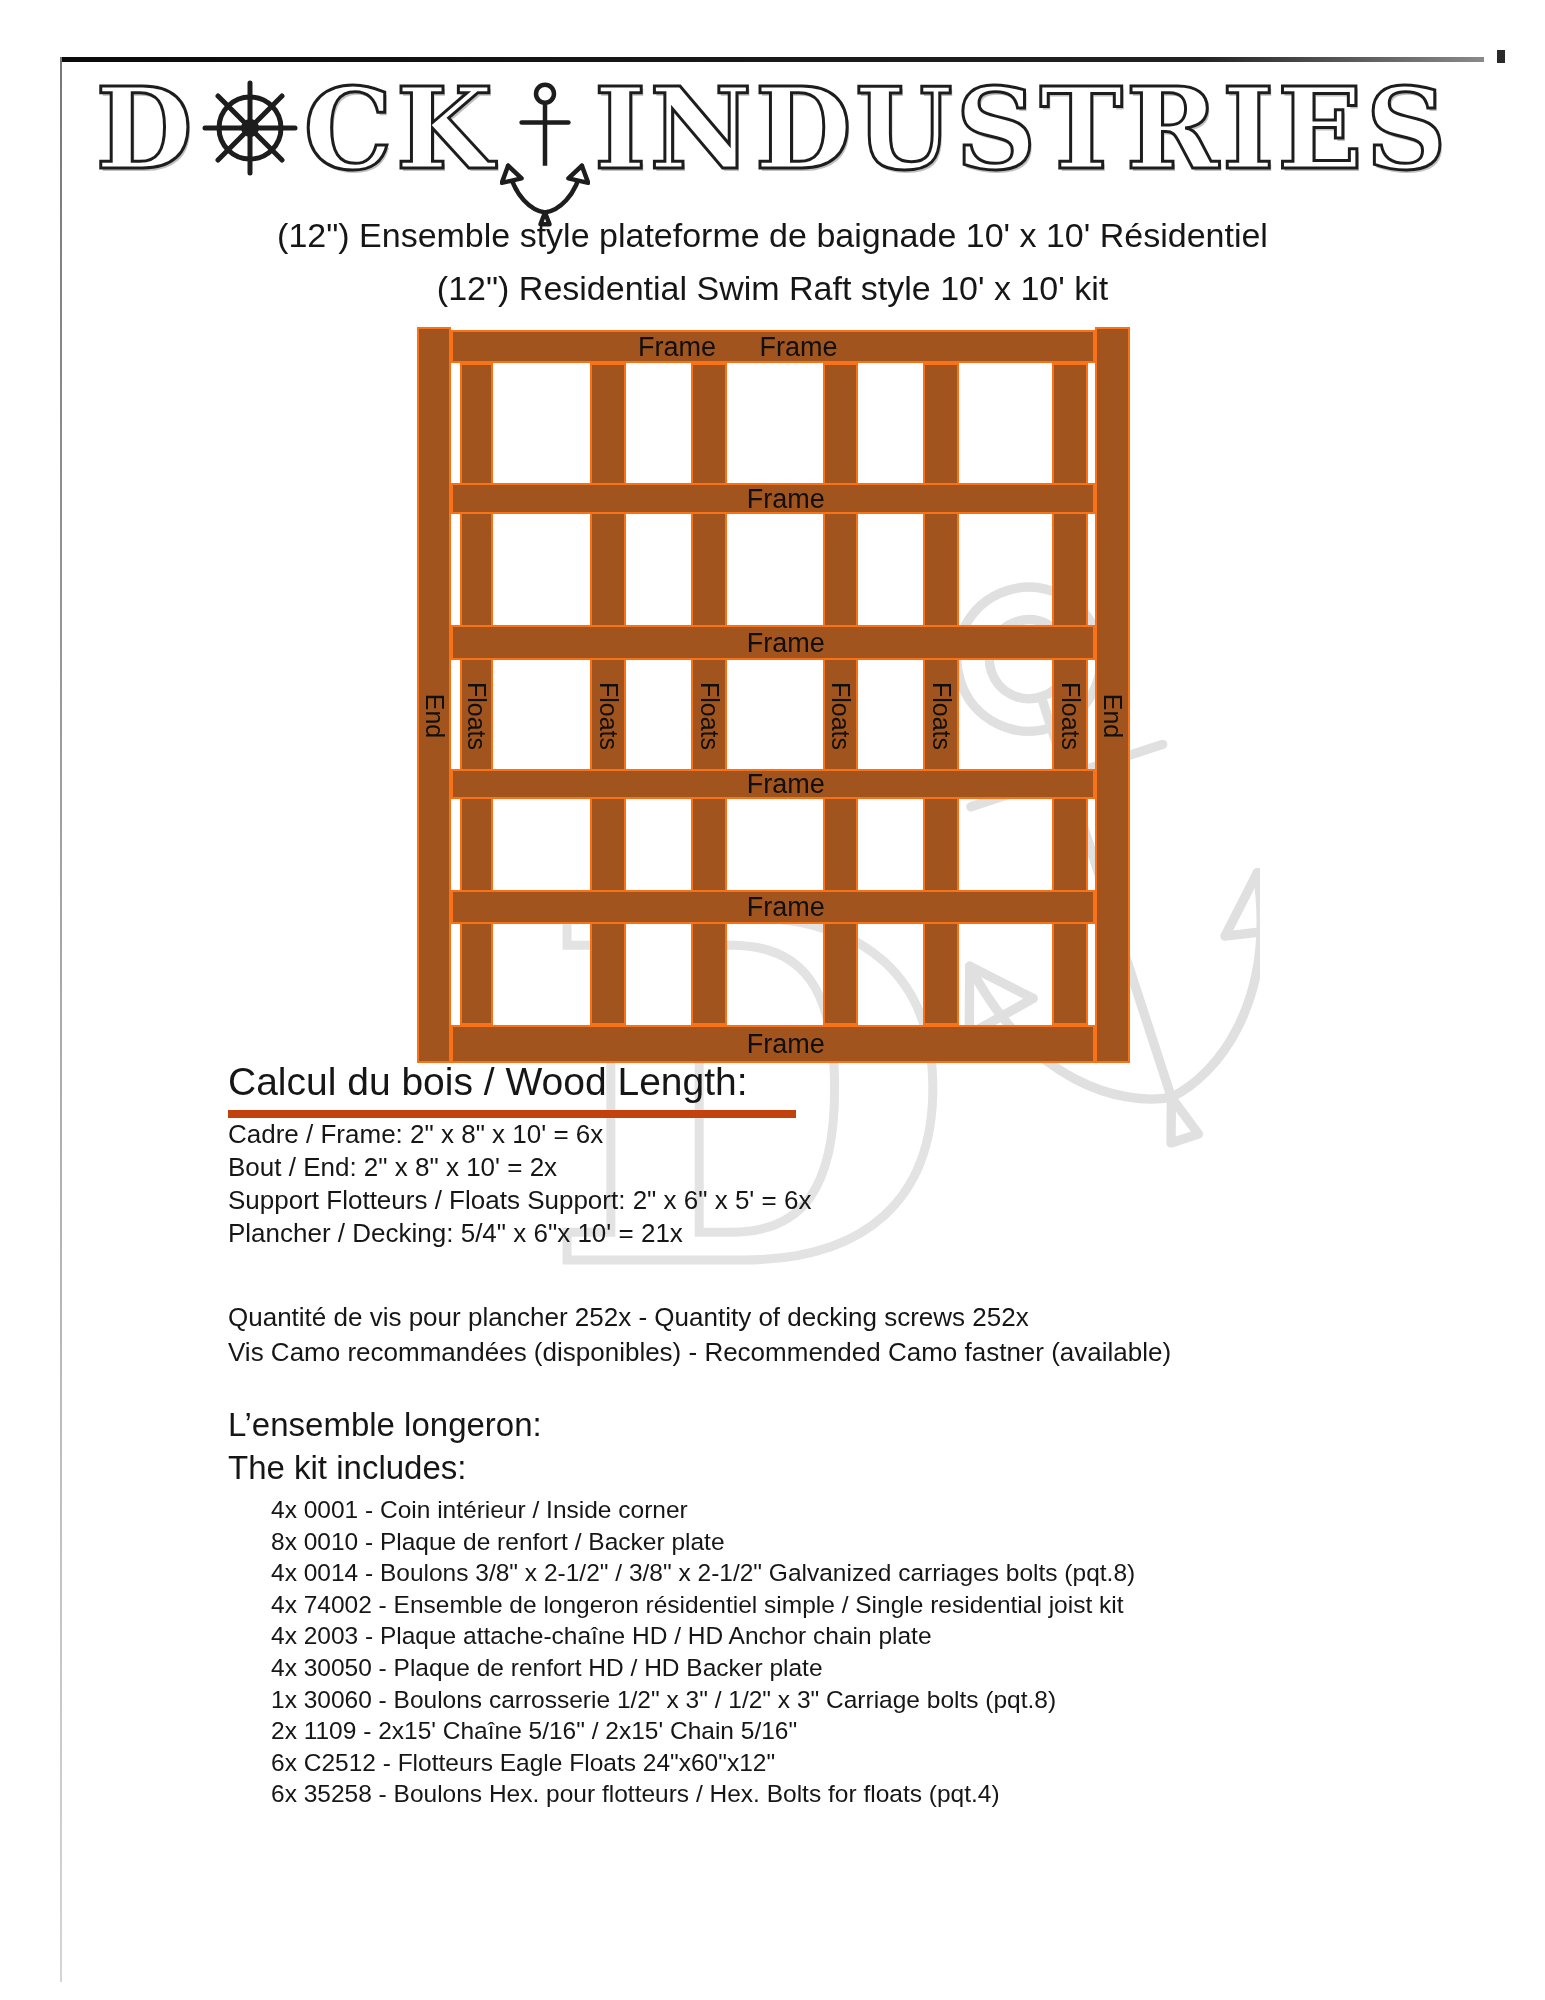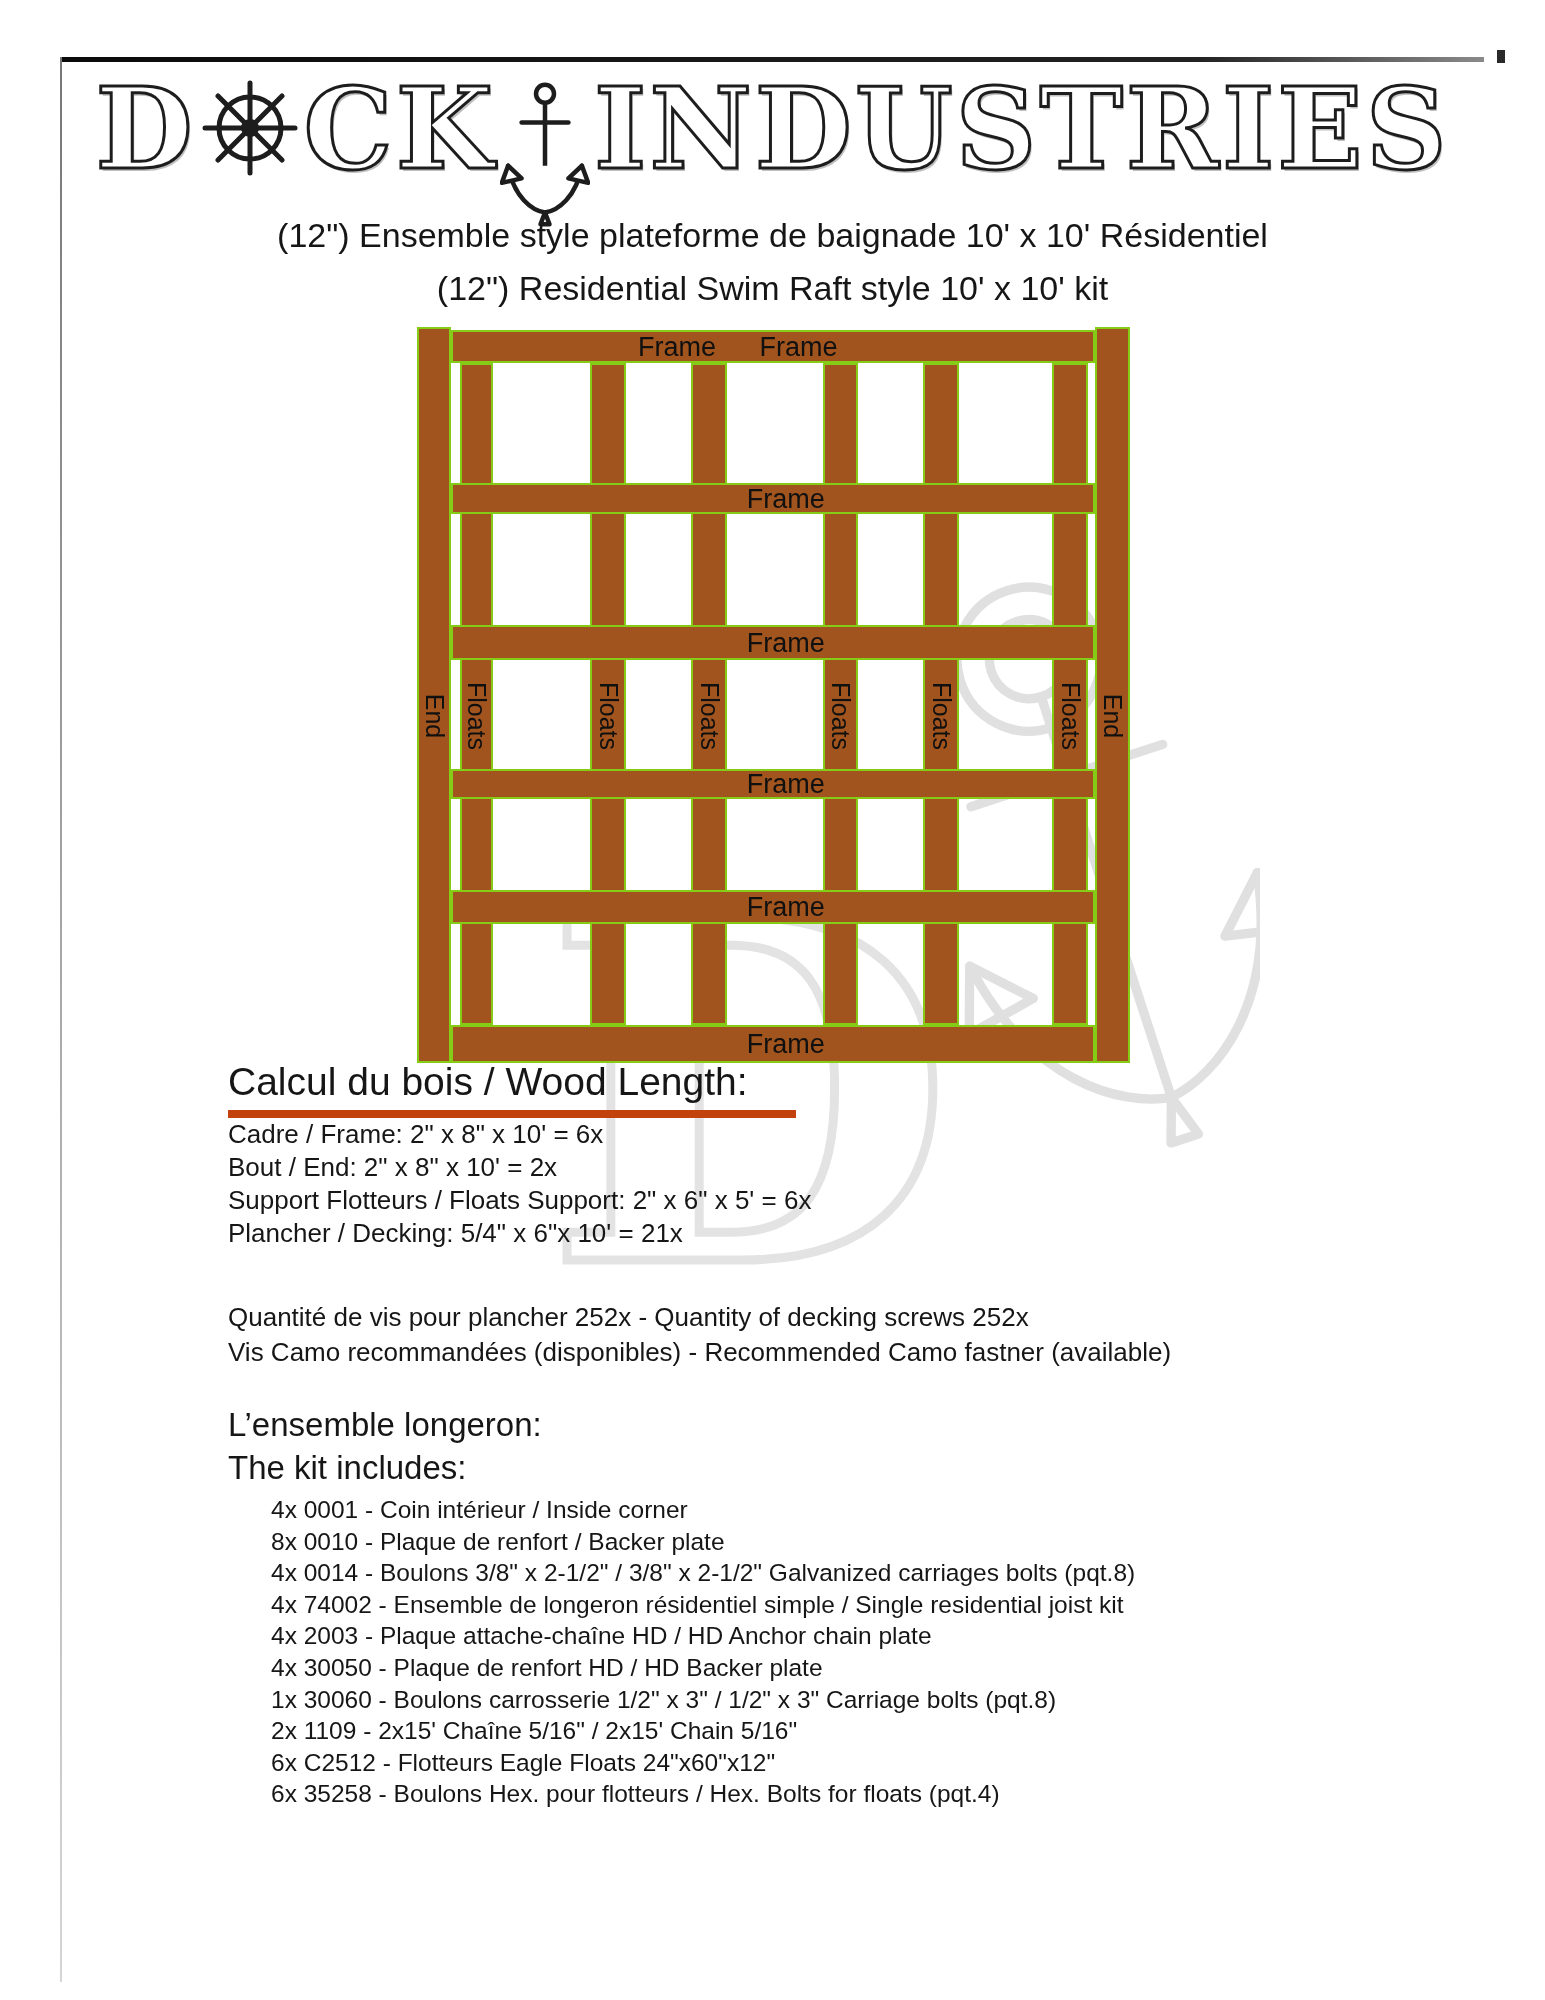--- a/index.html
+++ b/index.html
@@ -31,21 +31,21 @@
   .lg-fill { fill:#1d1d1d; stroke:none; }
 
   
   .title { position:absolute; left:0; width:100%; text-align:center; font-size:34px;
     color:#161616; z-index:4; }
   .title-fr { top:216px; }
   .title-en { top:269px; }
 
   
   .diagram { position:absolute; left:417px; top:327px; width:713px; height:736px; z-index:2; }
-  .bar { position:absolute; background:#a1541d; border:2px solid #84cc16; box-sizing:border-box; }
+  .bar { position:absolute; background:#a1541d; border:2px solid #f97316; box-sizing:border-box; }
   .end-bar { top:0; height:736px; width:34px; z-index:3; }
   .end-bar.left { left:0; }
   .end-bar.right { left:678px; width:35px; }
   .diagram-inner { position:absolute; left:34px; top:0; width:644px; height:736px; }
   .float-bar { top:36px; height:662px; z-index:1; }
   .frame-bar { left:0; width:644px; z-index:2; }
   .frame-label { position:absolute; top:50%; transform:translate(-50%,-50%);
     font-size:27px; white-space:nowrap; color:#101010; }
   .vtext { position:absolute; left:50%; top:387px; transform:translate(-50%,-50%);
     writing-mode:vertical-rl; font-size:25px; white-space:nowrap; color:#101010; }

